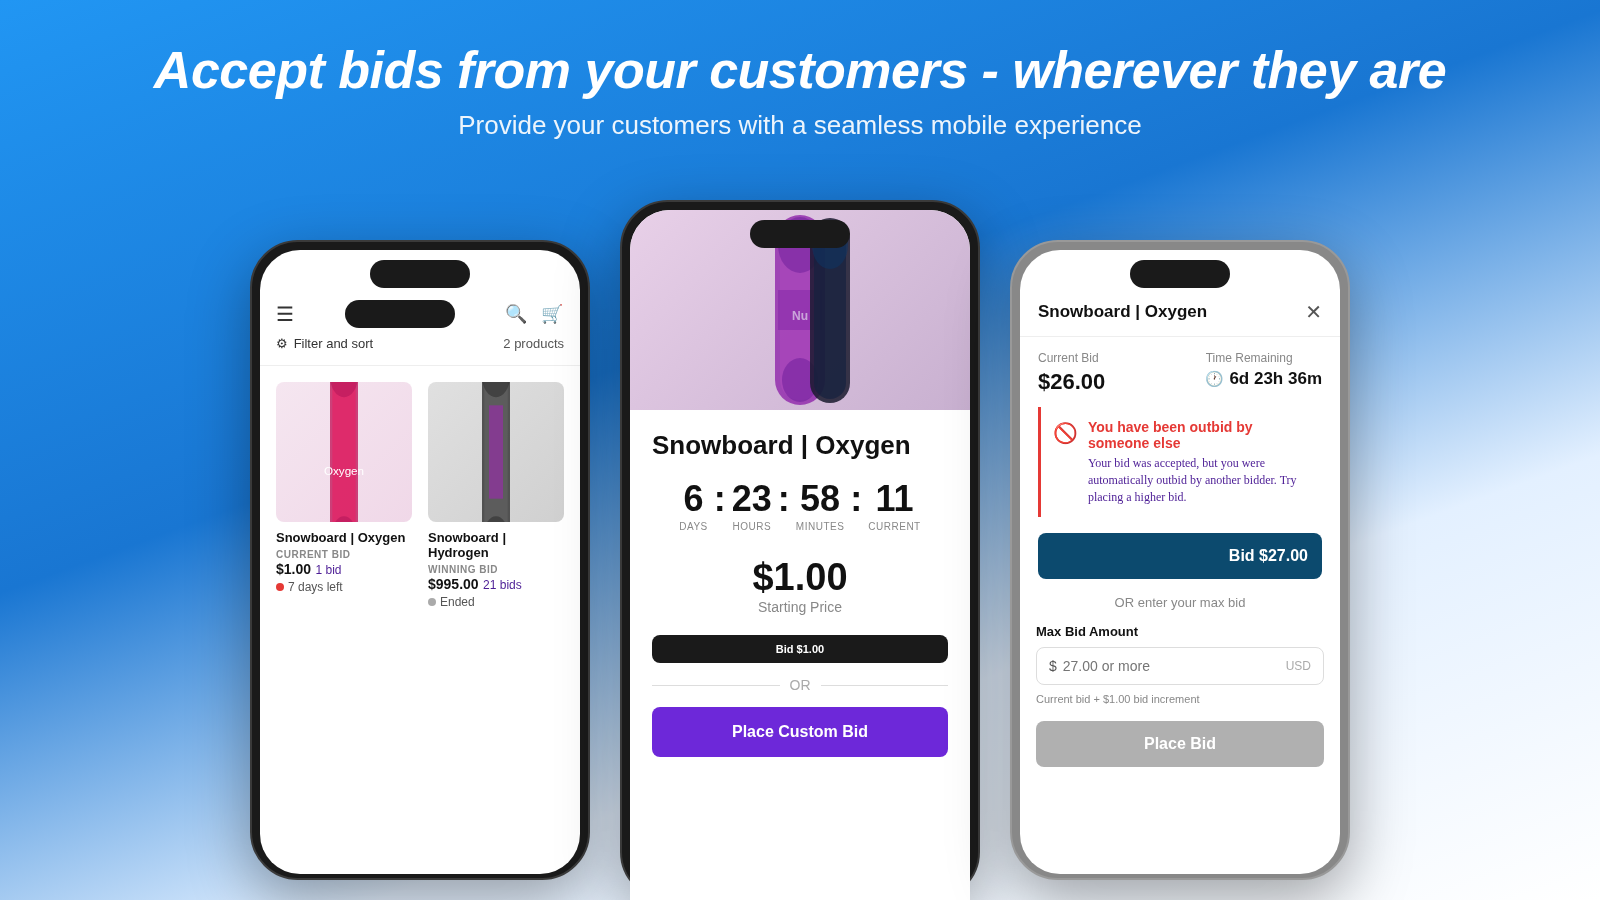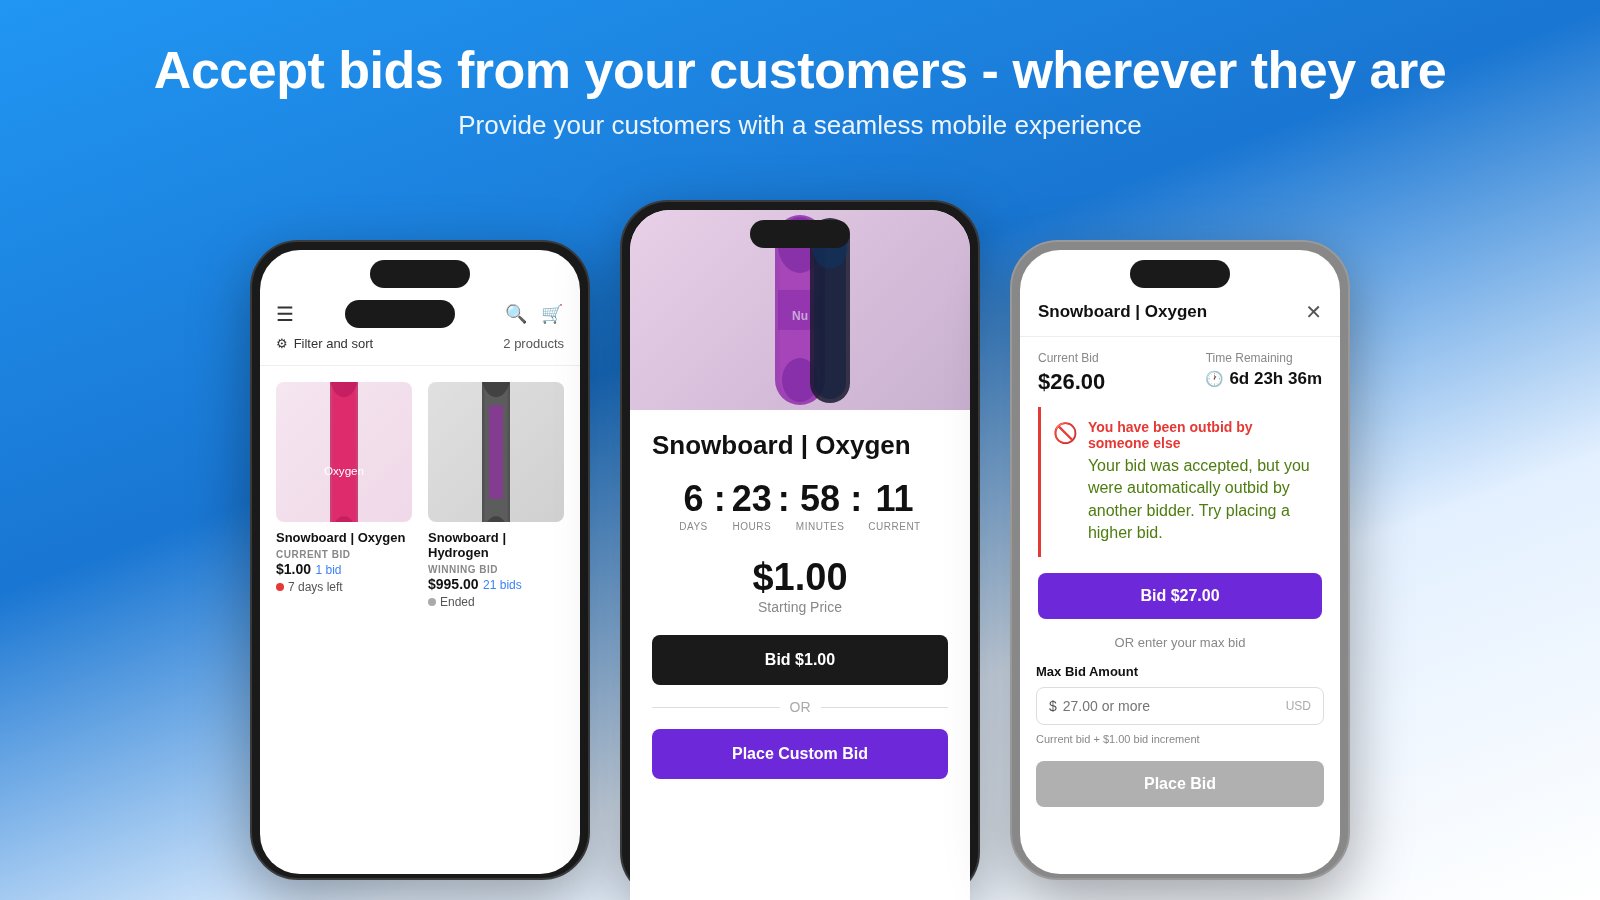--- a/index.html
+++ b/index.html
@@ -15,20 +15,21 @@
     .header {
       text-align: center;
       padding: 40px 20px 20px;
       color: white;
     }
     .header h1 {
       font-size: 52px;
       font-weight: 700;
       letter-spacing: -0.5px;
       margin-bottom: 10px;
+      font-style: italic;
     }
     .header p {
       font-size: 26px;
       font-weight: 400;
       opacity: 0.92;
     }
 
     .phones-container {
       display: flex;
       justify-content: center;
@@ -170,21 +171,21 @@
     .snowboard-pink {
       background: linear-gradient(135deg, #f5e6f0 0%, #f0d8e8 100%);
     }
     .snowboard-black {
       background: linear-gradient(135deg, #e0e0e0 0%, #d0d0d0 100%);
     }
 
     .product-name { font-size: 13px; font-weight: 600; color: #111; margin-top: 8px; }
     .product-bid-label { font-size: 10px; font-weight: 700; color: #888; letter-spacing: 0.5px; margin-top: 4px; }
     .product-price { font-size: 14px; font-weight: 700; color: #111; }
-    .product-bid-count { font-size: 12px; color: #3b82f6; margin-top: 20px; }
+    .product-bid-count { font-size: 12px; color: #4c1d95; margin-top: 20px; }
     .product-status { font-size: 12px; color: #555; margin-top: 2px; display: flex; align-items: center; gap: 4px; }
     .status-dot-red { width: 8px; height: 8px; border-radius: 50%; background: #e53935; display: inline-block; }
     .status-dot-gray { width: 8px; height: 8px; border-radius: 50%; background: #aaa; display: inline-block; }
 
     
     .center-product-img {
       width: 100%;
       height: 200px;
       background: linear-gradient(135deg, #e8d0e8 0%, #c8b0d0 100%);
       display: flex;
@@ -245,22 +246,22 @@
       text-align: center;
       margin-bottom: 20px;
     }
     .btn-dark {
       display: block;
       width: 100%;
       background: #1a1a1a;
       color: white;
       border: none;
       border-radius: 8px;
-      padding: 16px;
-      font-size: 16px;
+      padding: 8px;
+      font-size: 11px;
       font-weight: 600;
       text-align: center;
       margin-bottom: 14px;
       cursor: pointer;
     }
     .or-divider {
       display: flex;
       align-items: center;
       gap: 10px;
       color: #aaa;
@@ -345,37 +346,38 @@
       background: #fff;
     }
     .outbid-icon { font-size: 20px; color: #e53935; flex-shrink: 0; margin-top: 2px; }
     .outbid-title {
       font-size: 14px;
       font-weight: 700;
       color: #e53935;
       margin-bottom: 4px;
     }
     .outbid-text {
-      font-size: 16px;
-      color: #4d7c0f;
+      font-size: 12px;
+      color: #4c1d95;
       line-height: 1.4;
+      font-family: Liberation Serif, serif;
     }
 
     .btn-bid-amount {
       display: block;
       width: calc(100% - 36px);
       margin: 0 18px 16px;
-      background: #6d28d9;
+      background: #0c4a6e;
       color: white;
       border: none;
       border-radius: 8px;
       padding: 14px;
       font-size: 16px;
       font-weight: 600;
-      text-align: center;
+      text-align: right;
       cursor: pointer;
     }
     .or-text {
       text-align: center;
       font-size: 13px;
       color: #888;
       margin-bottom: 14px;
     }
     .max-bid-section {
       padding: 0 16px;

